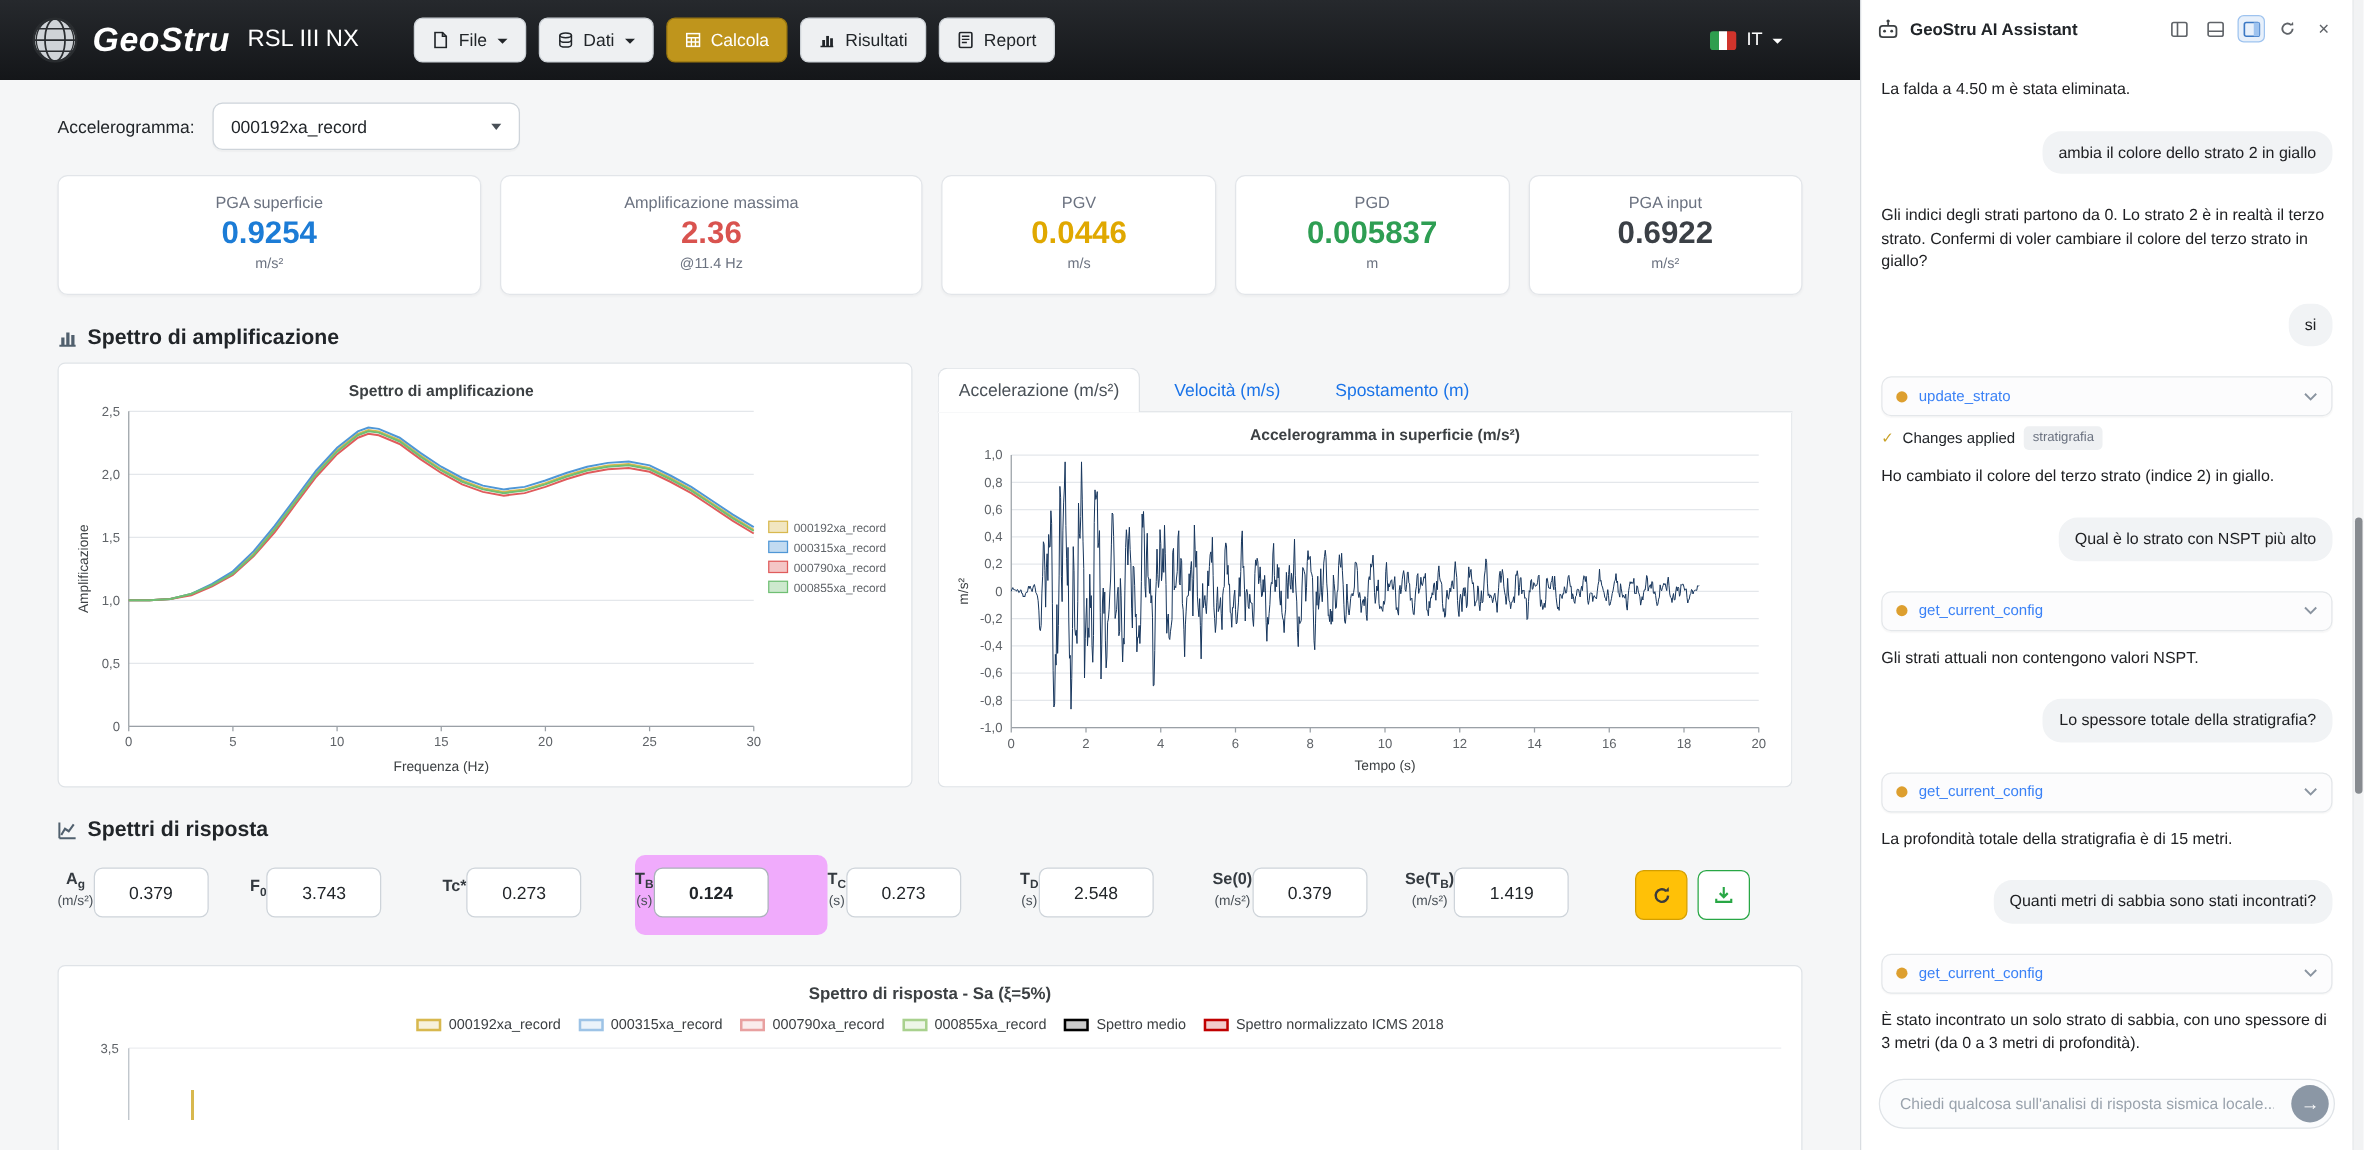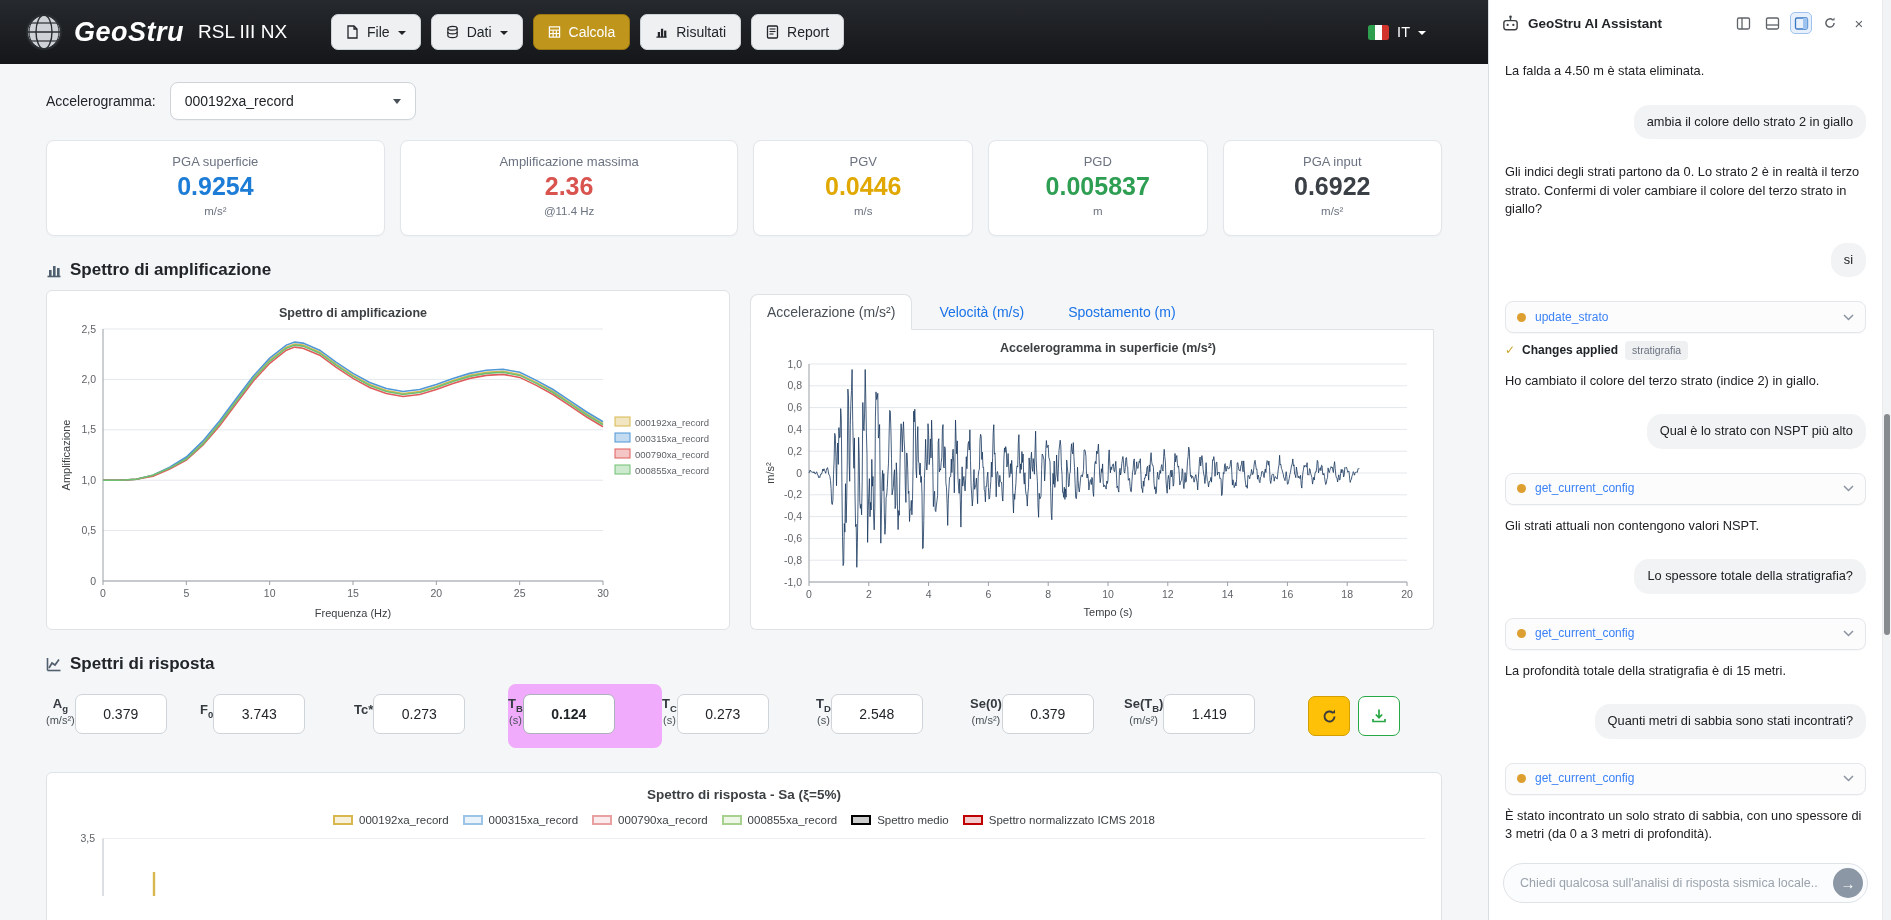--- a/index.html
+++ b/index.html
@@ -72,21 +72,21 @@
   .hicon.active{background:#e7f0fb;border:1px solid #9ec3ef}
   .chat{flex:1;overflow:hidden;padding:4px 16px 0;font-size:12.8px;line-height:1.45;display:flex;flex-direction:column}
   .msg-a{margin:12px 0;color:#202124}
   .msg-u-wrap{display:flex;justify-content:flex-end;margin:12px 0}
   .bubble{background:#f1f3f5;border-radius:15px;padding:8px 13px;max-width:88%;color:#202124}
   .tool{border:1px solid #e4e7ea;border-radius:8px;background:#fcfcfd;box-shadow:0 1px 1px rgba(0,0,0,.03);height:32px;display:flex;align-items:center;gap:9px;padding:0 11px;margin:12px 0 0;font-size:12px;color:#3b82f6;cursor:pointer}
   .tool-dot{width:9px;height:9px;border-radius:50%;background:#dd9f2f;flex:0 0 auto}
   .tool .chev{margin-left:auto}
   .applied{display:flex;align-items:center;gap:7px;margin:8px 0 0;font-size:12px}
   .applied .check{color:#c9a227;font-weight:700}
-  .applied .alabel2{font-weight:700;color:#212529}
+  .applied .alabel2{font-weight:400;color:#212529}
   .applied .badge{background:#eef0f2;color:#6b7280;font-size:10.5px;border-radius:4px;padding:1.5px 7px}
   .input-bar{flex:0 0 60px;display:flex;align-items:center;padding:0 14px 14px}
   .chat-input-wrap{position:relative;flex:1}
   .chat-input{width:100%;height:40px;border:1px solid #dfe3e7;border-radius:20px;background:#fbfcfd;padding:0 48px 0 16px;font-size:12.5px;font-family:inherit;color:#212529;outline:none}
   .chat-input::placeholder{color:#9aa3ad}
   .send-btn{position:absolute;right:5px;top:5px;width:30px;height:30px;border-radius:50%;border:none;background:#8b97a5;color:#fff;font-size:15px;display:flex;align-items:center;justify-content:center;cursor:pointer}
   .vscroll{width:9px;background:#f2f3f4;border-left:1px solid #e8eaec;position:relative}
   .vthumb{position:absolute;left:1px;right:1px;top:45%;height:24%;background:#878b90;border-radius:4px}
 </style>
 </head>

